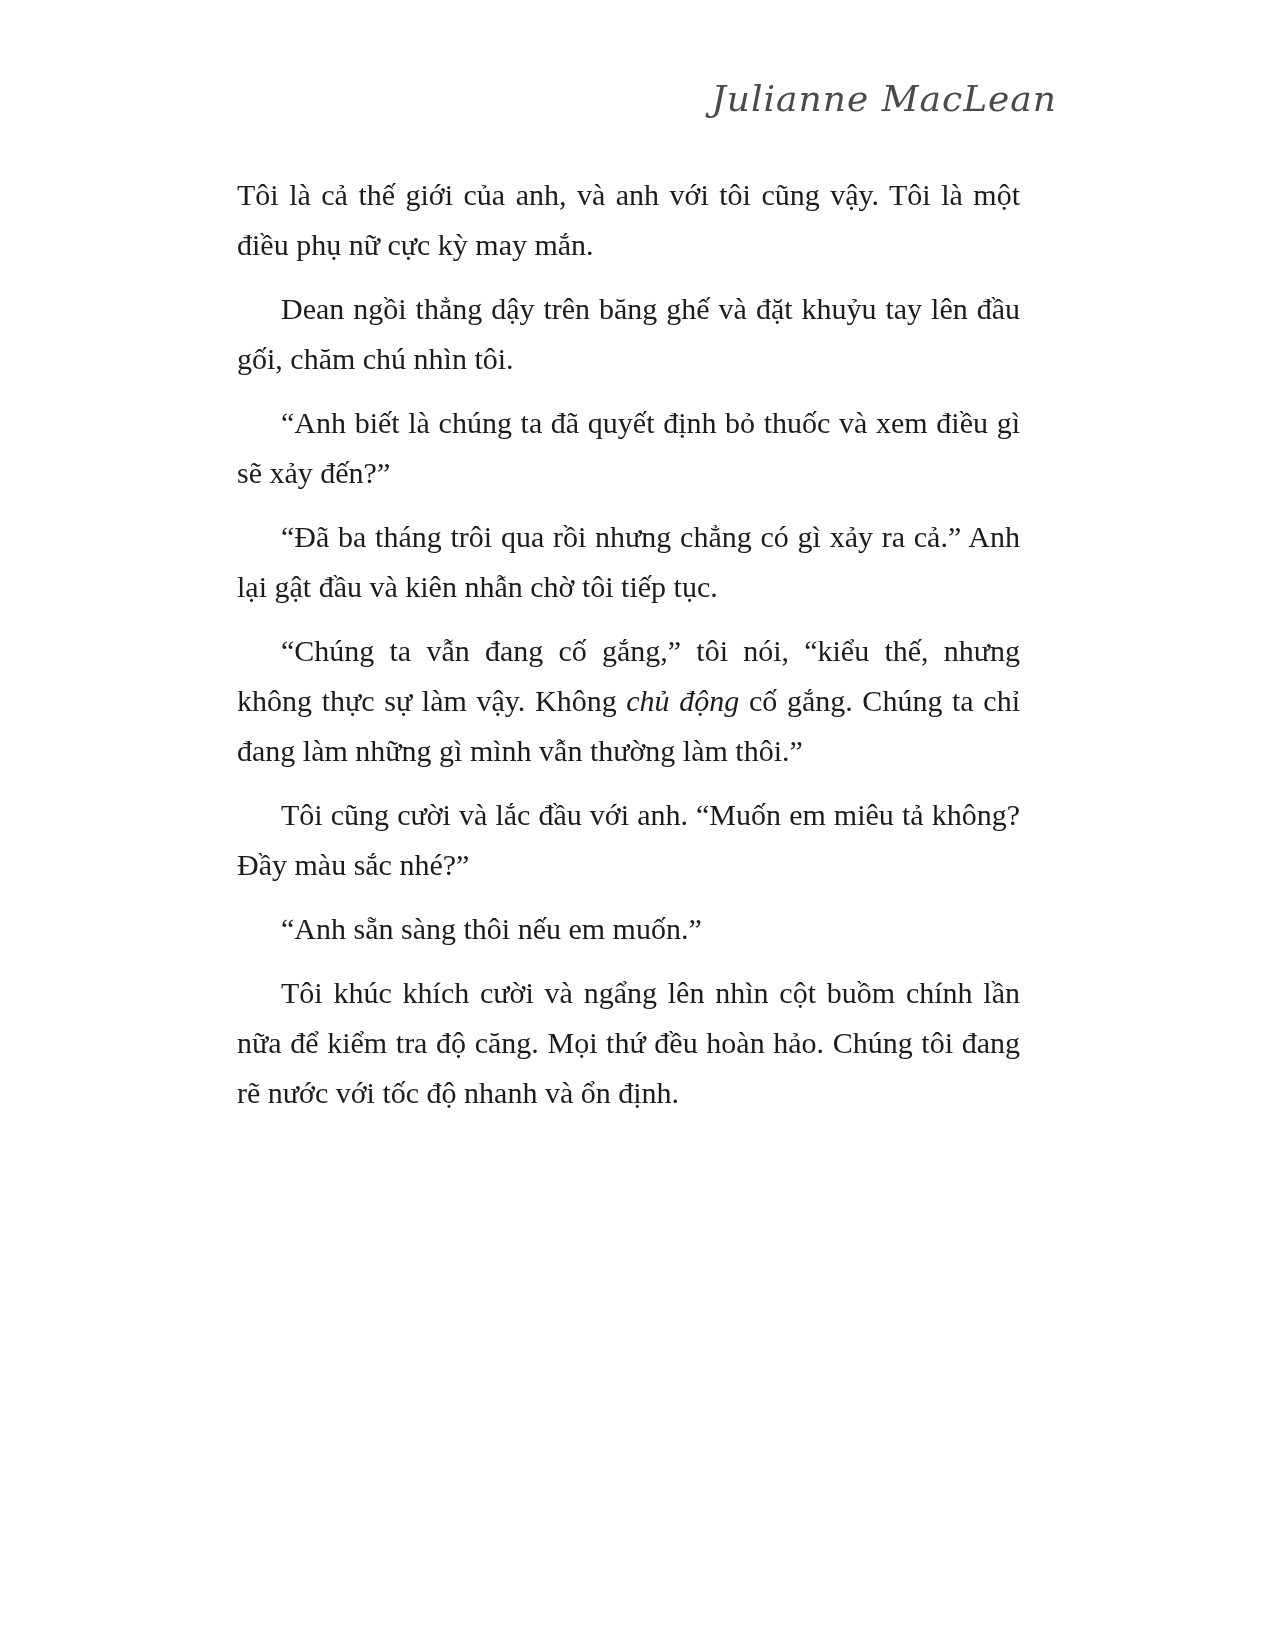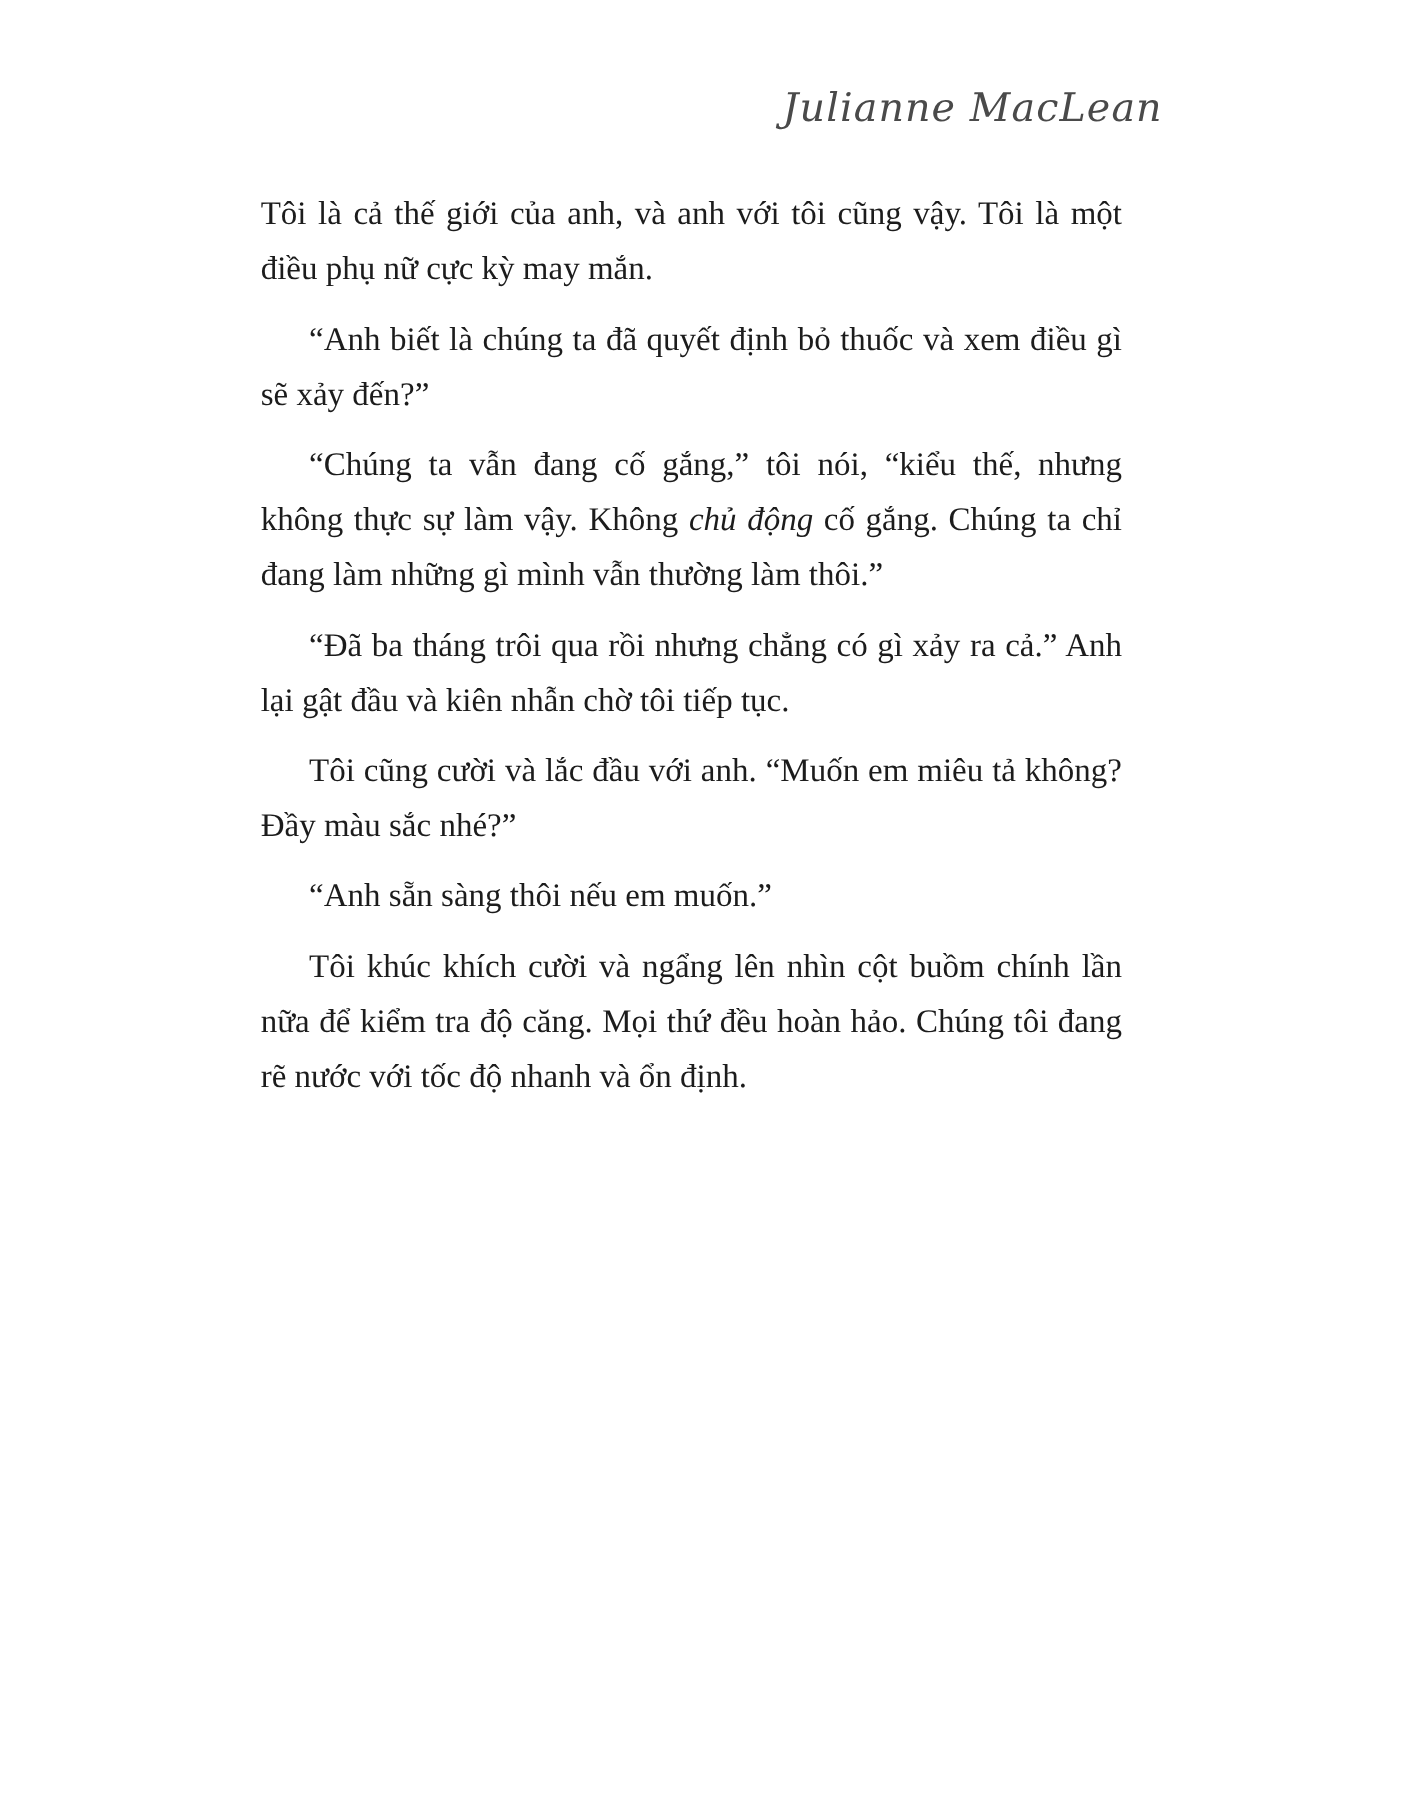--- a/index.html
+++ b/index.html
@@ -60,23 +60,24 @@
 </style>
 </head>
 <body>
 
 <div class="page">
 
   <div class="running-header">Julianne MacLean</div>
 
   <div class="content">
       <p class="no-indent"><span>Tôi là cả thế giới của anh, và anh với tôi cũng vậy. Tôi là một điều phụ nữ cực kỳ may mắn.</span></p>
+      <p><span>Dean ngồi thẳng dậy trên băng ghế và đặt khuỷu tay lên đầu gối, chăm chú nhìn tôi.</span></p>
       <p><span>“Anh biết là chúng ta đã quyết định bỏ thuốc và xem điều gì sẽ xảy đến?”</span></p>
+      <p><span>“Đã ba tháng trôi qua rồi nhưng chẳng có gì xảy ra cả.” Anh lại gật đầu và kiên nhẫn chờ tôi tiếp tục.</span></p>
       <p><span>“Chúng ta vẫn đang cố gắng,” tôi nói, “kiểu thế, nhưng không thực sự làm vậy. Không </span><em>chủ động</em><span> cố gắng. Chúng ta chỉ đang làm những gì mình vẫn thường làm thôi.”</span></p>
-      <p><span>“Đã ba tháng trôi qua rồi nhưng chẳng có gì xảy ra cả.” Anh lại gật đầu và kiên nhẫn chờ tôi tiếp tục.</span></p>
       <p><span>Tôi cũng cười và lắc đầu với anh. “Muốn em miêu tả không? Đầy màu sắc nhé?”</span></p>
       <p><span>“Anh sẵn sàng thôi nếu em muốn.”</span></p>
       <p><span>Tôi khúc khích cười và ngẩng lên nhìn cột buồm chính lần nữa để kiểm tra độ căng. Mọi thứ đều hoàn hảo. Chúng tôi đang rẽ nước với tốc độ nhanh và ổn định.</span></p>
     </div>
 
   <div class="folio">15</div>
 
 </div>
 
 </body></html>

